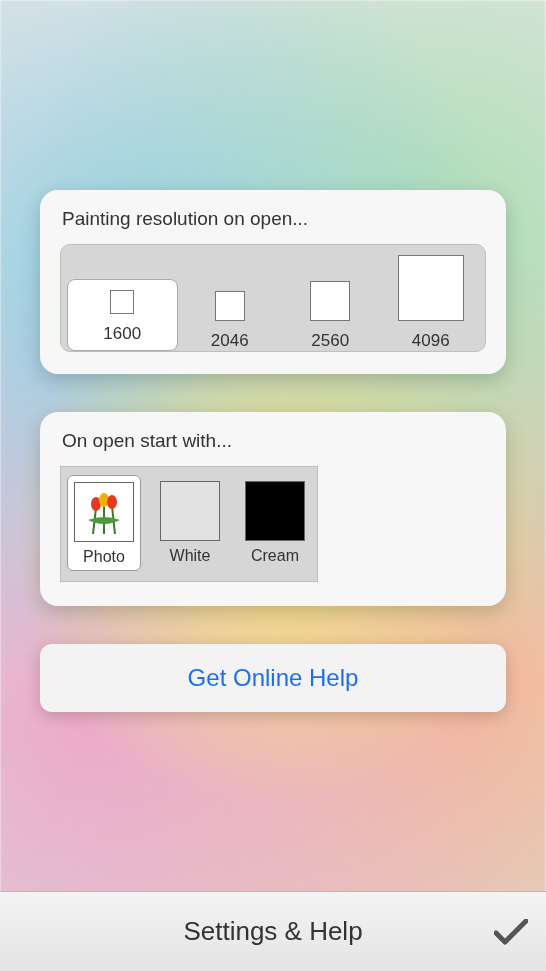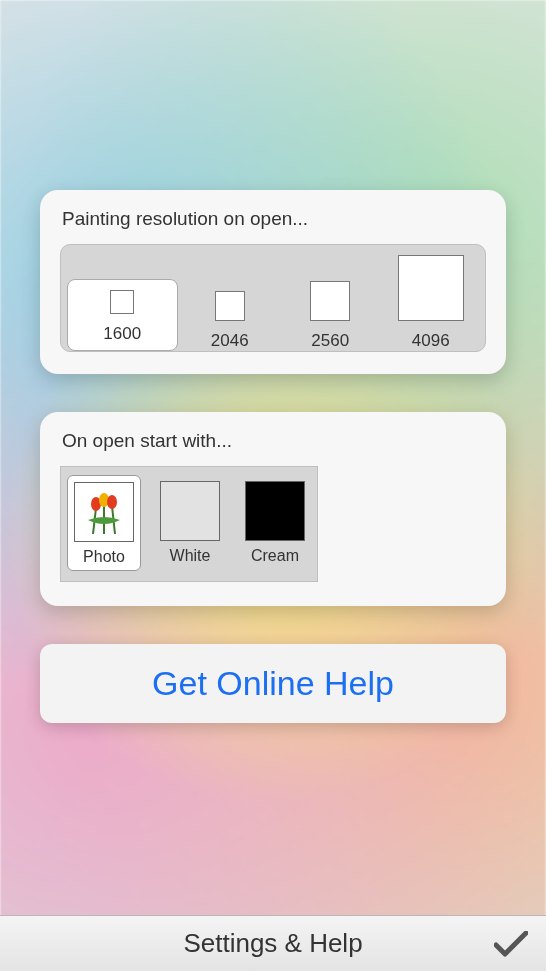--- a/index.html
+++ b/index.html
@@ -63,25 +63,25 @@
   .swatch.cream{background:#f1efb8;}
   .opt-label{font-size:16px;color:#333;margin-top:6px;}
 
   
   .tulips{display:block;}
 
   .help-btn{
     margin-top:38px;width:100%;
     background:#f3f3f3;border:none;border-radius:12px;
     box-shadow:0 4px 16px rgba(0,0,0,0.18);
-    padding:20px 0;font-size:34px;color:#1d6ff2;cursor:pointer;
+    padding:20px 0;font-size:24px;color:#1d6ff2;cursor:pointer;
   }
 
   .toolbar{
-    position:absolute;left:0;right:0;bottom:0;height:56px;
+    position:absolute;left:0;right:0;bottom:0;height:80px;
     background:linear-gradient(#f4f4f4,#e4e4e4);
     border-top:1px solid #b8b8b8;
     display:flex;align-items:center;justify-content:center;
   }
   .toolbar-title{font-size:26px;color:#333;}
   .done{
     position:absolute;right:18px;top:50%;transform:translateY(-50%);
     color:#555;cursor:pointer;
   }
   .done svg{display:block;}

